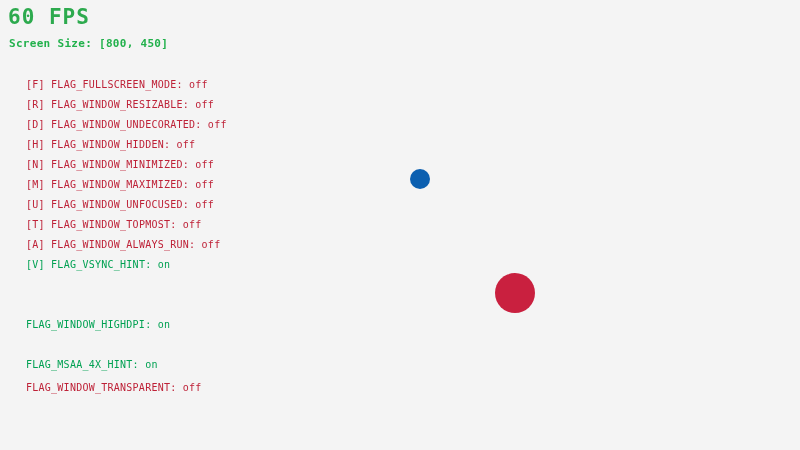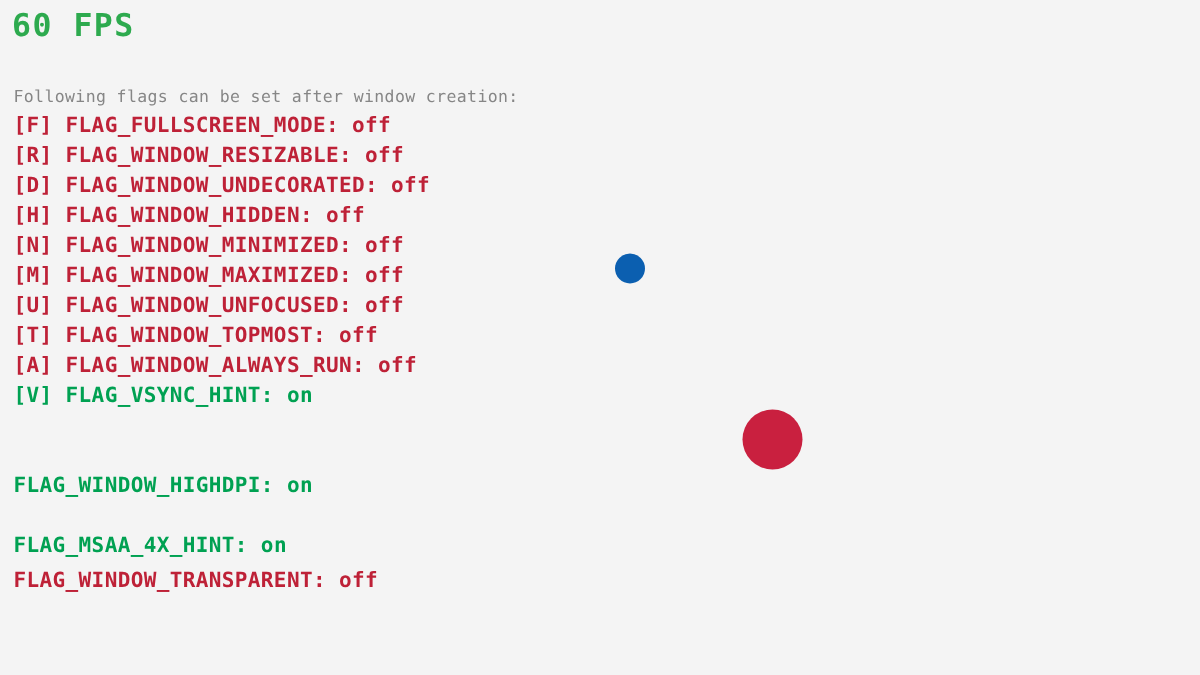--- a/index.html
+++ b/index.html
@@ -49,25 +49,25 @@
     left: 9px;
     font-size: 11px;
     line-height: 13px;
     letter-spacing: 0.25px;
     color: #868686;
   }
   #header-after  { top: 58px; }
   #header-before { top: 298px; }
 
   .flag-line {
-    left: 9px;
-    font-size: 14px;
+    left: 26px;
+    font-size: 10px;
     line-height: 13px;
     letter-spacing: 0.25px;
-    font-weight: bold;
+    font-weight: normal;
   }
   .flag-on  { color: #00a152; }
   .flag-off { color: #be2137; }
 
   
   .ball { position: absolute; border-radius: 50%; }
   #ball-blue {
     left: 410px;
     top: 169px;
     width: 20px;
@@ -82,22 +82,22 @@
     background: #c9203f;
   }
 </style>
 </head>
 <body>
 
 <div id="screen" style="background: rgb(244, 244, 244);">
 
   <div id="fps-counter" class="abs" style="color: rgb(45, 170, 78);">60 FPS</div>
 
+  <div id="screen-size" class="abs" style="color: rgb(34, 177, 76);">Screen Size: [800, 450]</div>
 
-  <div id="header-after" class="abs section-header" style="color: rgb(134, 134, 134);">Following flags can be set after window creation:</div>
 
   <div id="flags-after-list">
       <div class="abs flag-line flag-off" style="top: 78px;"><span>[F] </span><span>FLAG_FULLSCREEN_MODE: </span><span>off</span></div>
       <div class="abs flag-line flag-off" style="top: 98px;"><span>[R] </span><span>FLAG_WINDOW_RESIZABLE: </span><span>off</span></div>
       <div class="abs flag-line flag-off" style="top: 118px;"><span>[D] </span><span>FLAG_WINDOW_UNDECORATED: </span><span>off</span></div>
       <div class="abs flag-line flag-off" style="top: 138px;"><span>[H] </span><span>FLAG_WINDOW_HIDDEN: </span><span>off</span></div>
       <div class="abs flag-line flag-off" style="top: 158px;"><span>[N] </span><span>FLAG_WINDOW_MINIMIZED: </span><span>off</span></div>
       <div class="abs flag-line flag-off" style="top: 178px;"><span>[M] </span><span>FLAG_WINDOW_MAXIMIZED: </span><span>off</span></div>
       <div class="abs flag-line flag-off" style="top: 198px;"><span>[U] </span><span>FLAG_WINDOW_UNFOCUSED: </span><span>off</span></div>
       <div class="abs flag-line flag-off" style="top: 218px;"><span>[T] </span><span>FLAG_WINDOW_TOPMOST: </span><span>off</span></div>

